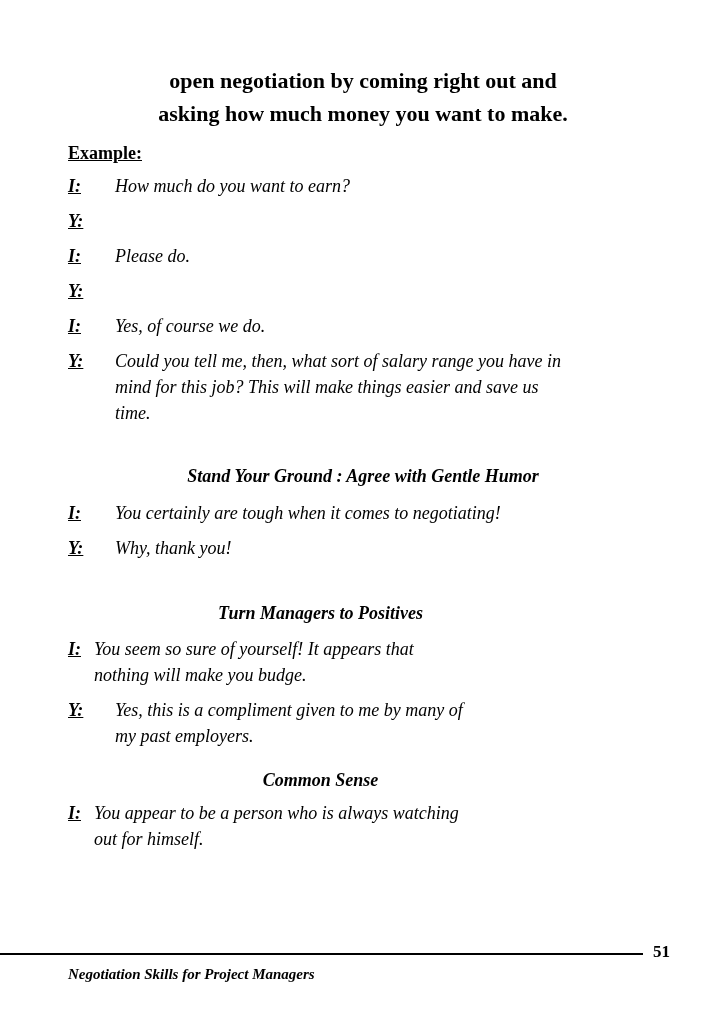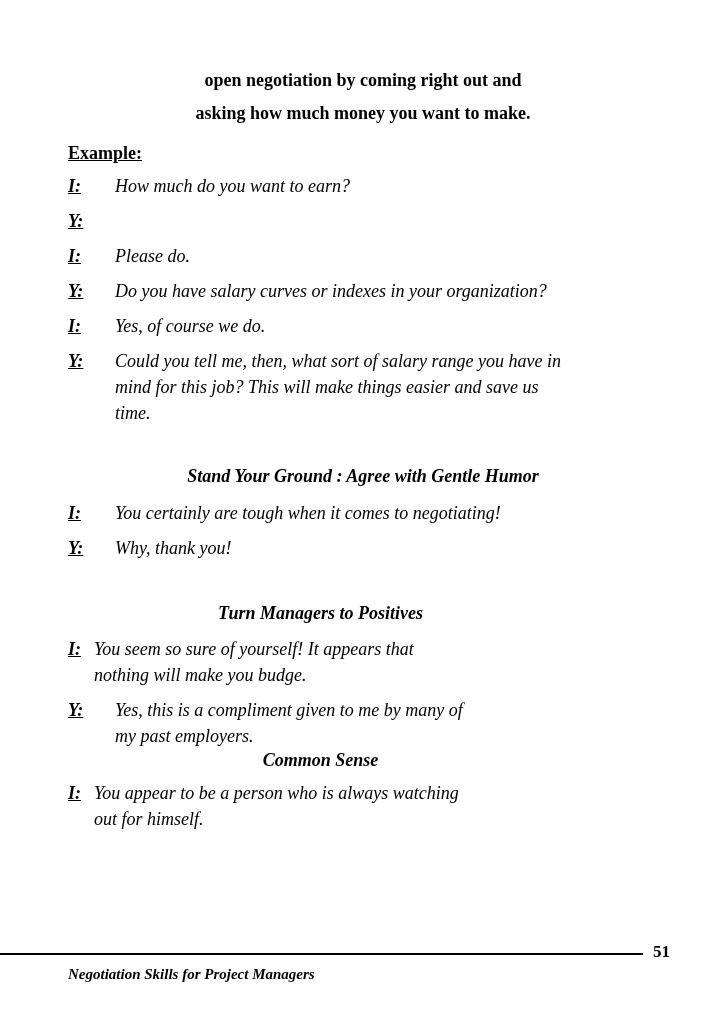--- a/index.html
+++ b/index.html
@@ -9,21 +9,21 @@
     font-family: "Liberation Serif", "DejaVu Serif", serif;
     color: #000000;
     overflow: hidden;
   }
   .page { position: relative; width: 728px; height: 1030px; }
   .content { padding: 64px 70px 0 68px; }
 
   .header-line {
     text-align: center;
     font-weight: bold;
-    font-size: 18px;
+    font-size: 22px;
     line-height: 33px;
     white-space: pre-line;
   }
 
   .example-label {
     margin-top: 13px;
     font-weight: bold;
     font-size: 18px;
     text-decoration: underline;
   }
@@ -45,21 +45,21 @@
   .row .text { white-space: pre-line; font-style: italic; }
 
   .section-heading {
     text-align: center;
     font-weight: bold;
     font-style: italic;
     font-size: 18px;
   }
   .heading-2 { margin-top: 40px; margin-bottom: 13px; }
   .heading-3 { margin-top: 42px; margin-bottom: 12px; padding-right: 85px; }
-  .heading-4 { margin-top: 1px; margin-bottom: 7px; padding-right: 85px; }
+  .heading-4 { margin-top: 21px; margin-bottom: 7px; padding-right: 85px; }
 
   .footer {
     position: absolute;
     left: 0; right: 0;
     top: 944px;
   }
   .footer-rule-row {
     display: flex;
     align-items: center;
     text-align: center;
@@ -102,21 +102,20 @@
     </div>
     <div class="row">
       <span class="speaker">Y:</span>
     </div>
     <div class="row">
       <span class="speaker">I:</span>
       <span class="text">Please do.</span>
     </div>
     <div class="row">
       <span class="speaker">Y:</span>
-      <span class="text">Do you have salary curves or indexes in your  organization?</span>
     </div>
     <div class="row">
       <span class="speaker">I:</span>
       <span class="text">Yes, of course we do.</span>
     </div>
     <div class="row">
       <span class="speaker">Y:</span>
       <span class="text">Could you tell me, then, what sort of salary range you have in
 mind for this job? This will make things easier and save us
 time.</span>

